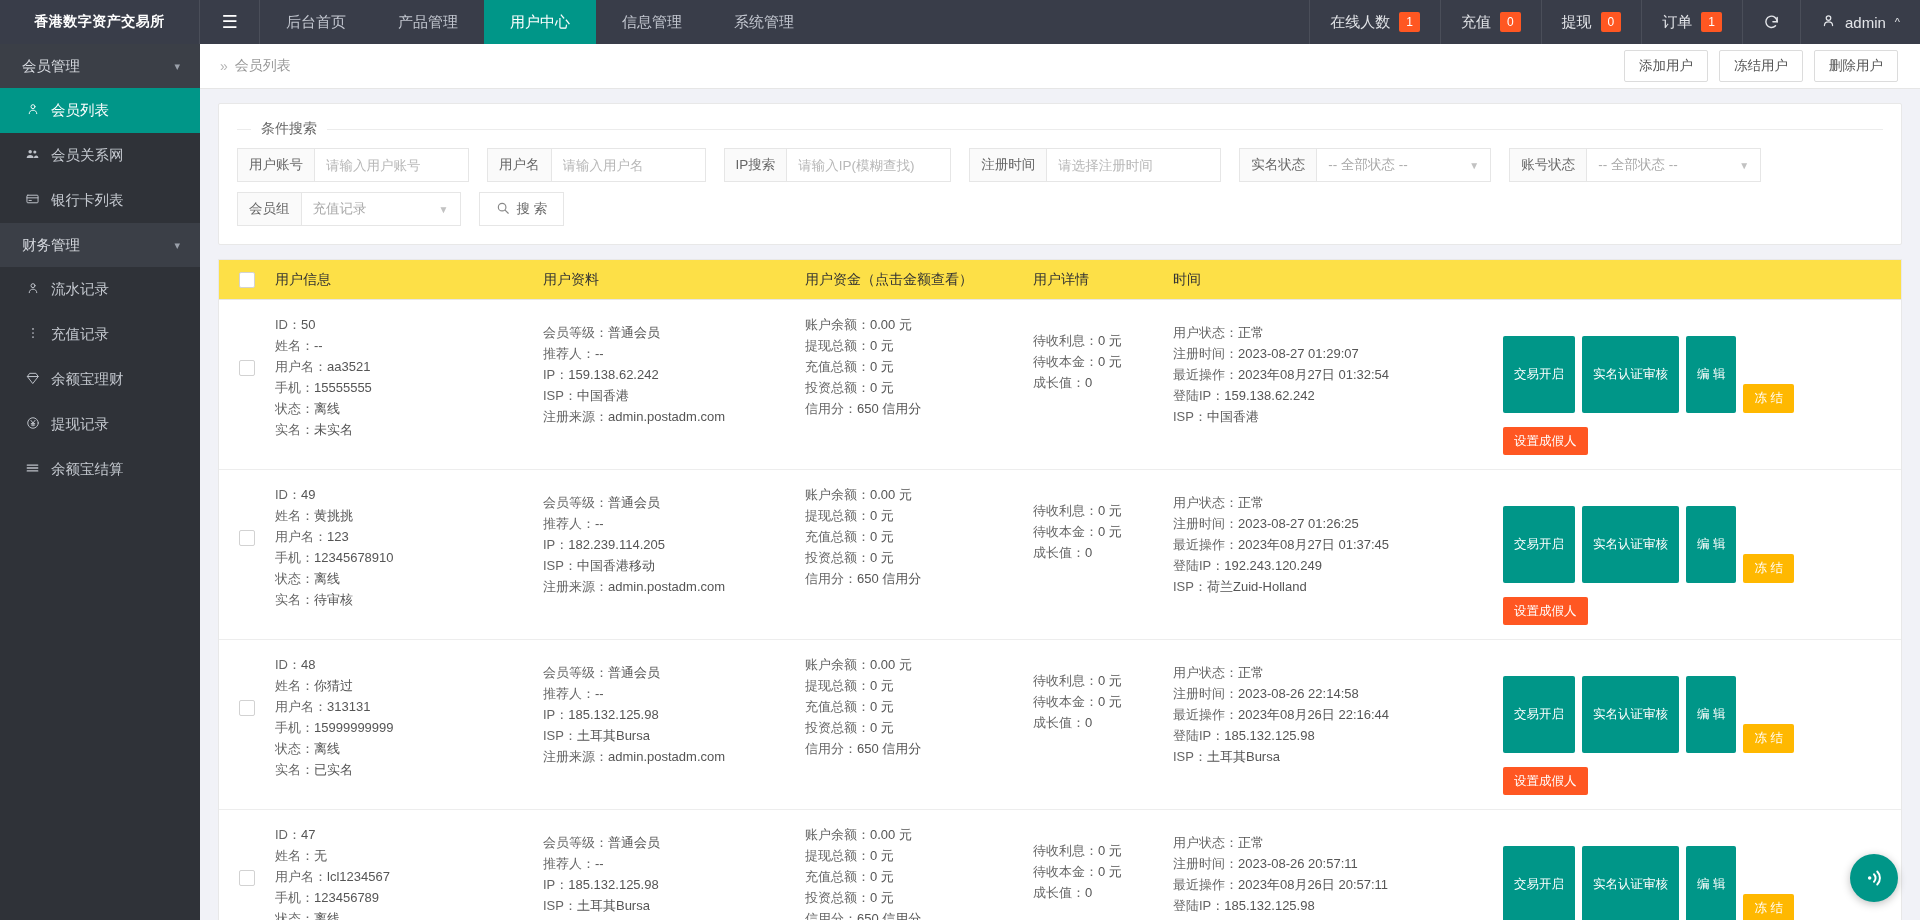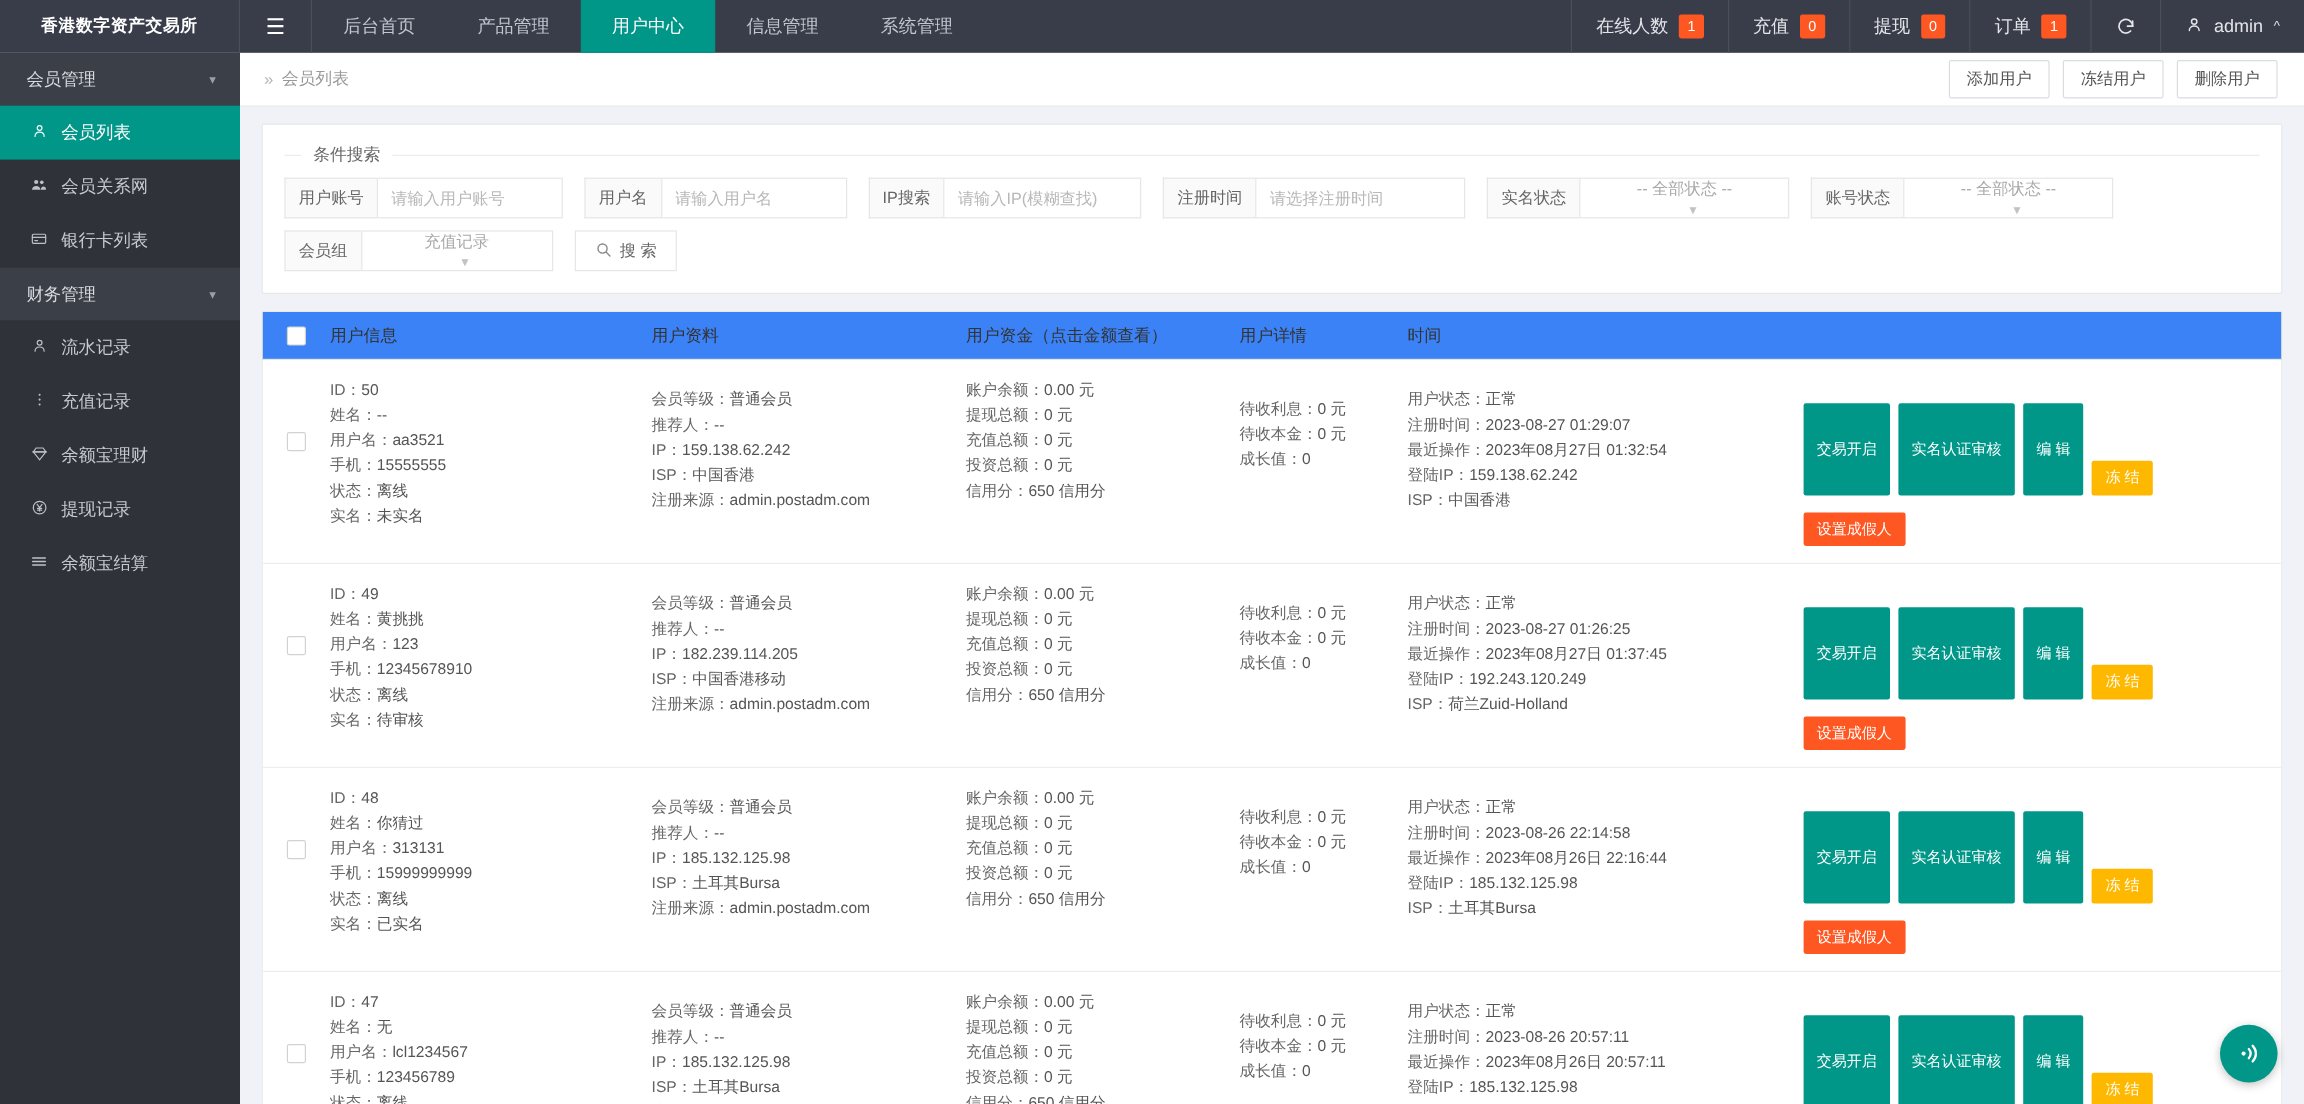--- a/index.html
+++ b/index.html
@@ -102,33 +102,33 @@
     padding: 0 11px; white-space: nowrap;
   }
   .field-input {
     border: 1px solid #e6e6e6; height: 34px; padding: 0 11px; font-size: 13.5px;
     color: #666; font-family: inherit; outline: none; background: #fff;
   }
   .field-input::placeholder { color: #b8b8b8; }
   .field-select {
     border: 1px solid #e6e6e6; height: 34px; padding: 0 11px; font-size: 13.5px;
     color: #a9a9a9; display: flex; align-items: center; justify-content: space-between;
-    background: #fff; min-width: 160px; cursor: pointer; flex-direction: column;
+    background: #fff; min-width: 160px; cursor: pointer;
   }
   .field-select .caret { color: #c2c2c2; font-size: 10px; margin-left: 14px; }
   .btn-search {
     border: 1px solid #e6e6e6; background: #fff; color: #666; height: 34px;
     padding: 0 16px; display: flex; align-items: center; gap: 7px;
     font-size: 13.5px; cursor: pointer; font-family: inherit;
   }
 
   
   .table-card { margin: 14px 18px 0 18px; background: #fff; border: 1px solid #e8e8e8; }
   .thead {
-    display: flex; background: #3b82f6; border-bottom: 1px solid #e6e6e6;
+    display: flex; background: #fde047; border-bottom: 1px solid #e6e6e6;
     height: 40px; align-items: center; color: #333; font-size: 14px;
   }
   .col-chk   { width: 56px; flex: none; display: flex; justify-content: center; }
   .col-info  { width: 268px; flex: none; }
   .col-data  { width: 262px; flex: none; }
   .col-fund  { width: 228px; flex: none; }
   .col-detail{ width: 140px; flex: none; }
   .col-time  { width: 330px; flex: none; }
   .col-ops   { flex: 1; }
 

